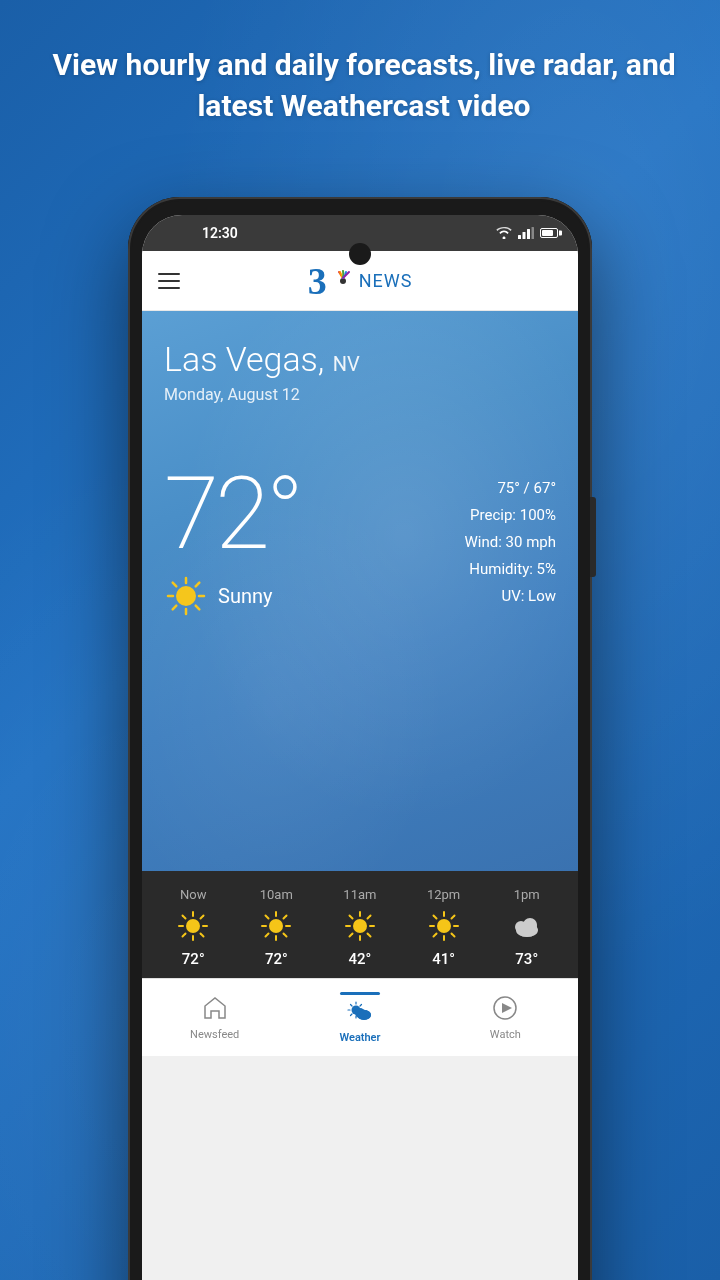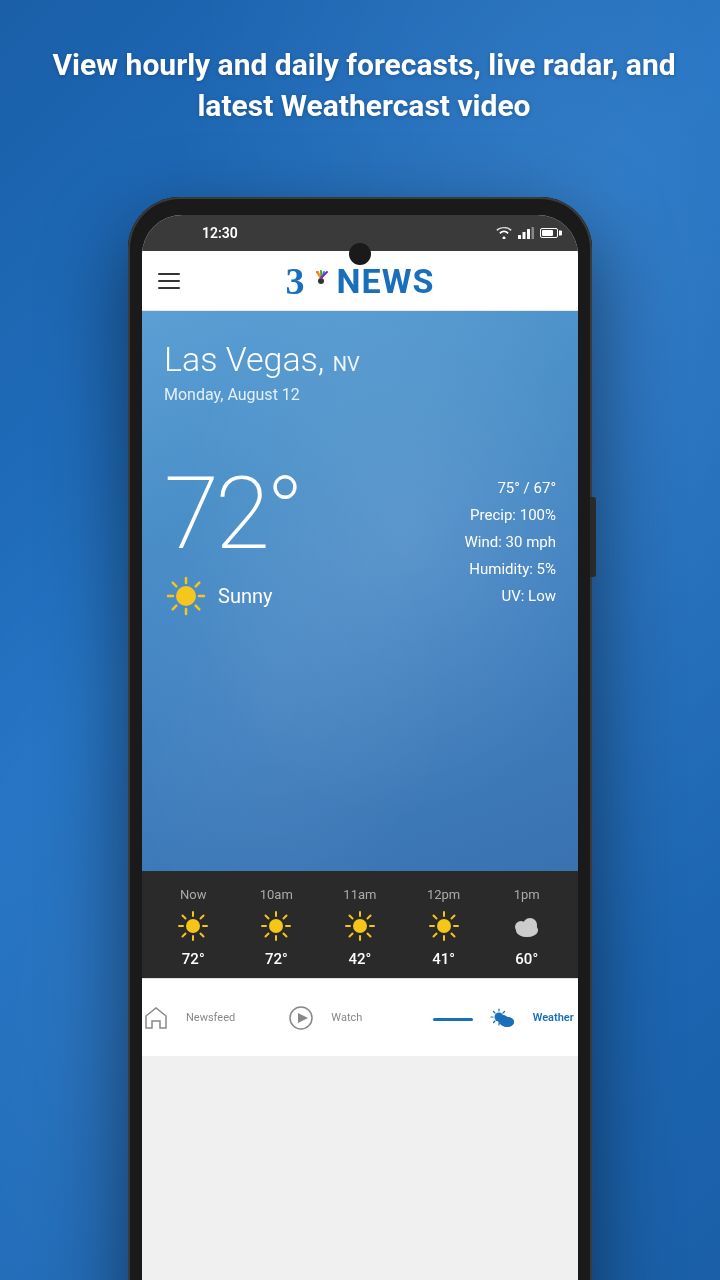--- a/index.html
+++ b/index.html
@@ -148,22 +148,22 @@
 
     .logo-3 {
       font-size: 38px;
       font-weight: 900;
       color: #1a6fba;
       line-height: 1;
       font-family: Georgia, serif;
     }
 
     .logo-news {
-      font-size: 34px;
-      font-weight: 700;
+      font-size: 18px;
+      font-weight: 400;
       color: #1a6fba;
       letter-spacing: 1px;
     }
 
     
     .weather-main {
       background: linear-gradient(160deg, #5b9fd4 0%, #4a8fc8 30%, #4080c0 60%, #3a72b0 100%);
       padding: 28px 22px 32px;
       position: relative;
       height: 560px;
@@ -283,23 +283,23 @@
       background: white;
       height: 78px;
       display: flex;
       align-items: center;
       border-top: 1px solid #e0e0e0;
     }
 
     .nav-item {
       flex: 1;
       display: flex;
-      flex-direction: row;
-      align-items: center;
-      gap: 16px;
+      flex-direction: column;
+      align-items: center;
+      gap: 6px;
       padding: 8px 0;
       cursor: pointer;
       text-align: right;
     }
 
     .nav-icon {
       width: 28px;
       height: 28px;
       color: #888;
     }
@@ -533,41 +533,33 @@
             <span class="hourly-time">1pm</span>
             <svg class="hourly-sun" viewBox="0 0 32 32">
 
               <ellipse cx="16" cy="20" rx="11" ry="7" fill="#aaa"></ellipse>
               <ellipse cx="11" cy="18" rx="6" ry="6" fill="#aaa"></ellipse>
               <ellipse cx="19" cy="16" rx="7" ry="7" fill="#aaa"></ellipse>
               <ellipse cx="16" cy="20" rx="11" ry="7" fill="#ccc"></ellipse>
               <ellipse cx="10" cy="17" rx="6" ry="6" fill="#ccc"></ellipse>
               <ellipse cx="19" cy="15" rx="7" ry="7" fill="#ccc"></ellipse>
             </svg>
-            <span class="hourly-temp">60°</span>
+            <span class="hourly-temp">73°</span>
           </div>
 
         </div>
       </div>
 
       <div class="bottom-nav">
 
         <div class="nav-item">
           <svg class="nav-icon" viewBox="0 0 28 28" fill="none">
             <path d="M4 12L14 4l10 8v12H18v-7h-8v7H4V12z" stroke="#888" stroke-width="1.5" fill="none"></path>
           </svg>
           <span class="nav-label">Newsfeed</span>
-        </div>
-
-        <div class="nav-item">
-          <svg class="nav-icon" viewBox="0 0 28 28" fill="none">
-            <circle cx="14" cy="14" r="11" stroke="#888" stroke-width="1.5"></circle>
-            <polygon points="11,9 21,14 11,19" fill="#888"></polygon>
-          </svg>
-          <span class="nav-label">Watch</span>
         </div>
 
         <div class="nav-item" style="position:relative;">
           <div class="nav-active-bar"></div>
           <svg class="nav-icon active" viewBox="0 0 28 28" fill="none">
 
             <circle cx="10" cy="13" r="4.5" fill="#1a6fba"></circle>
             <g stroke="#1a6fba" stroke-width="1.2" stroke-linecap="round">
               <line x1="10" y1="5" x2="10" y2="7"></line>
               <line x1="10" y1="19" x2="10" y2="21"></line>
@@ -578,17 +570,25 @@
               <line x1="4.5" y1="18.5" x2="6" y2="17"></line>
               <line x1="14" y1="9" x2="15.5" y2="7.5"></line>
             </g>
             <ellipse cx="18" cy="18" rx="7" ry="5" fill="#1a6fba"></ellipse>
             <ellipse cx="14" cy="16" rx="5" ry="5" fill="#1a6fba"></ellipse>
             <ellipse cx="18" cy="18" rx="7" ry="5" fill="#1a6fba"></ellipse>
           </svg>
           <span class="nav-label active">Weather</span>
         </div>
 
+        <div class="nav-item">
+          <svg class="nav-icon" viewBox="0 0 28 28" fill="none">
+            <circle cx="14" cy="14" r="11" stroke="#888" stroke-width="1.5"></circle>
+            <polygon points="11,9 21,14 11,19" fill="#888"></polygon>
+          </svg>
+          <span class="nav-label">Watch</span>
+        </div>
+
 
       </div>
     </div>
   </div>
 </div>
 
 </body></html>

